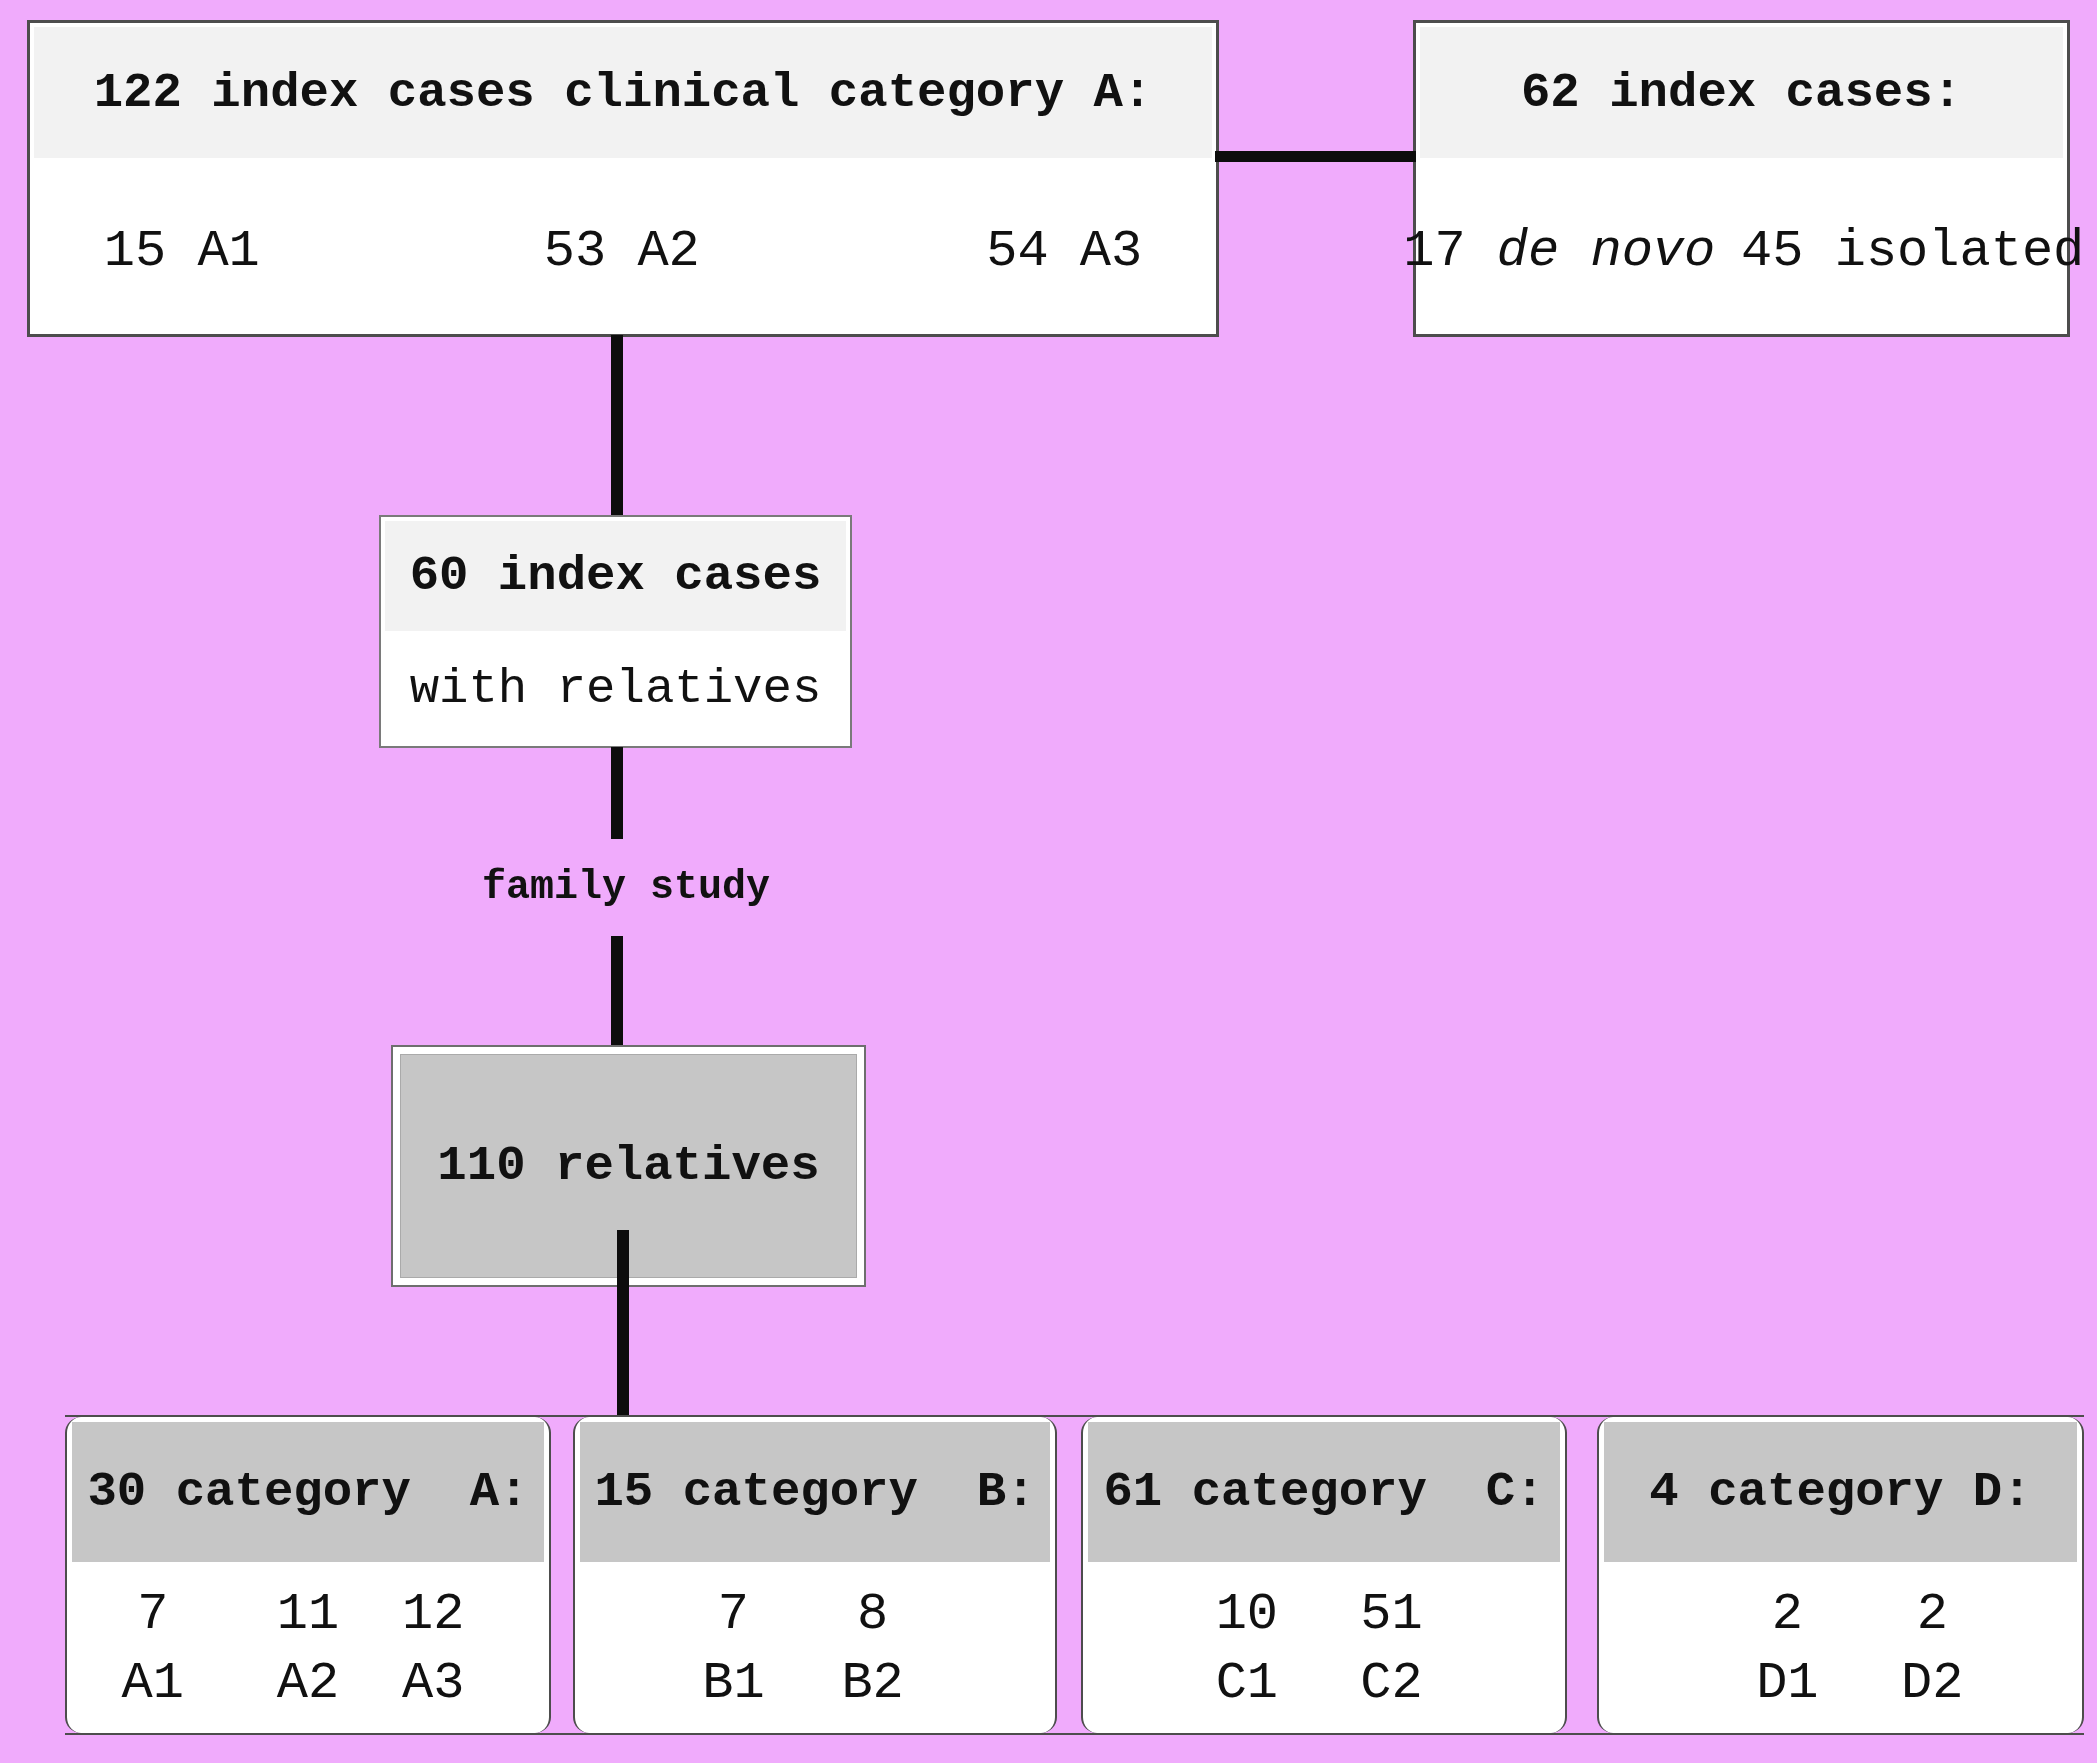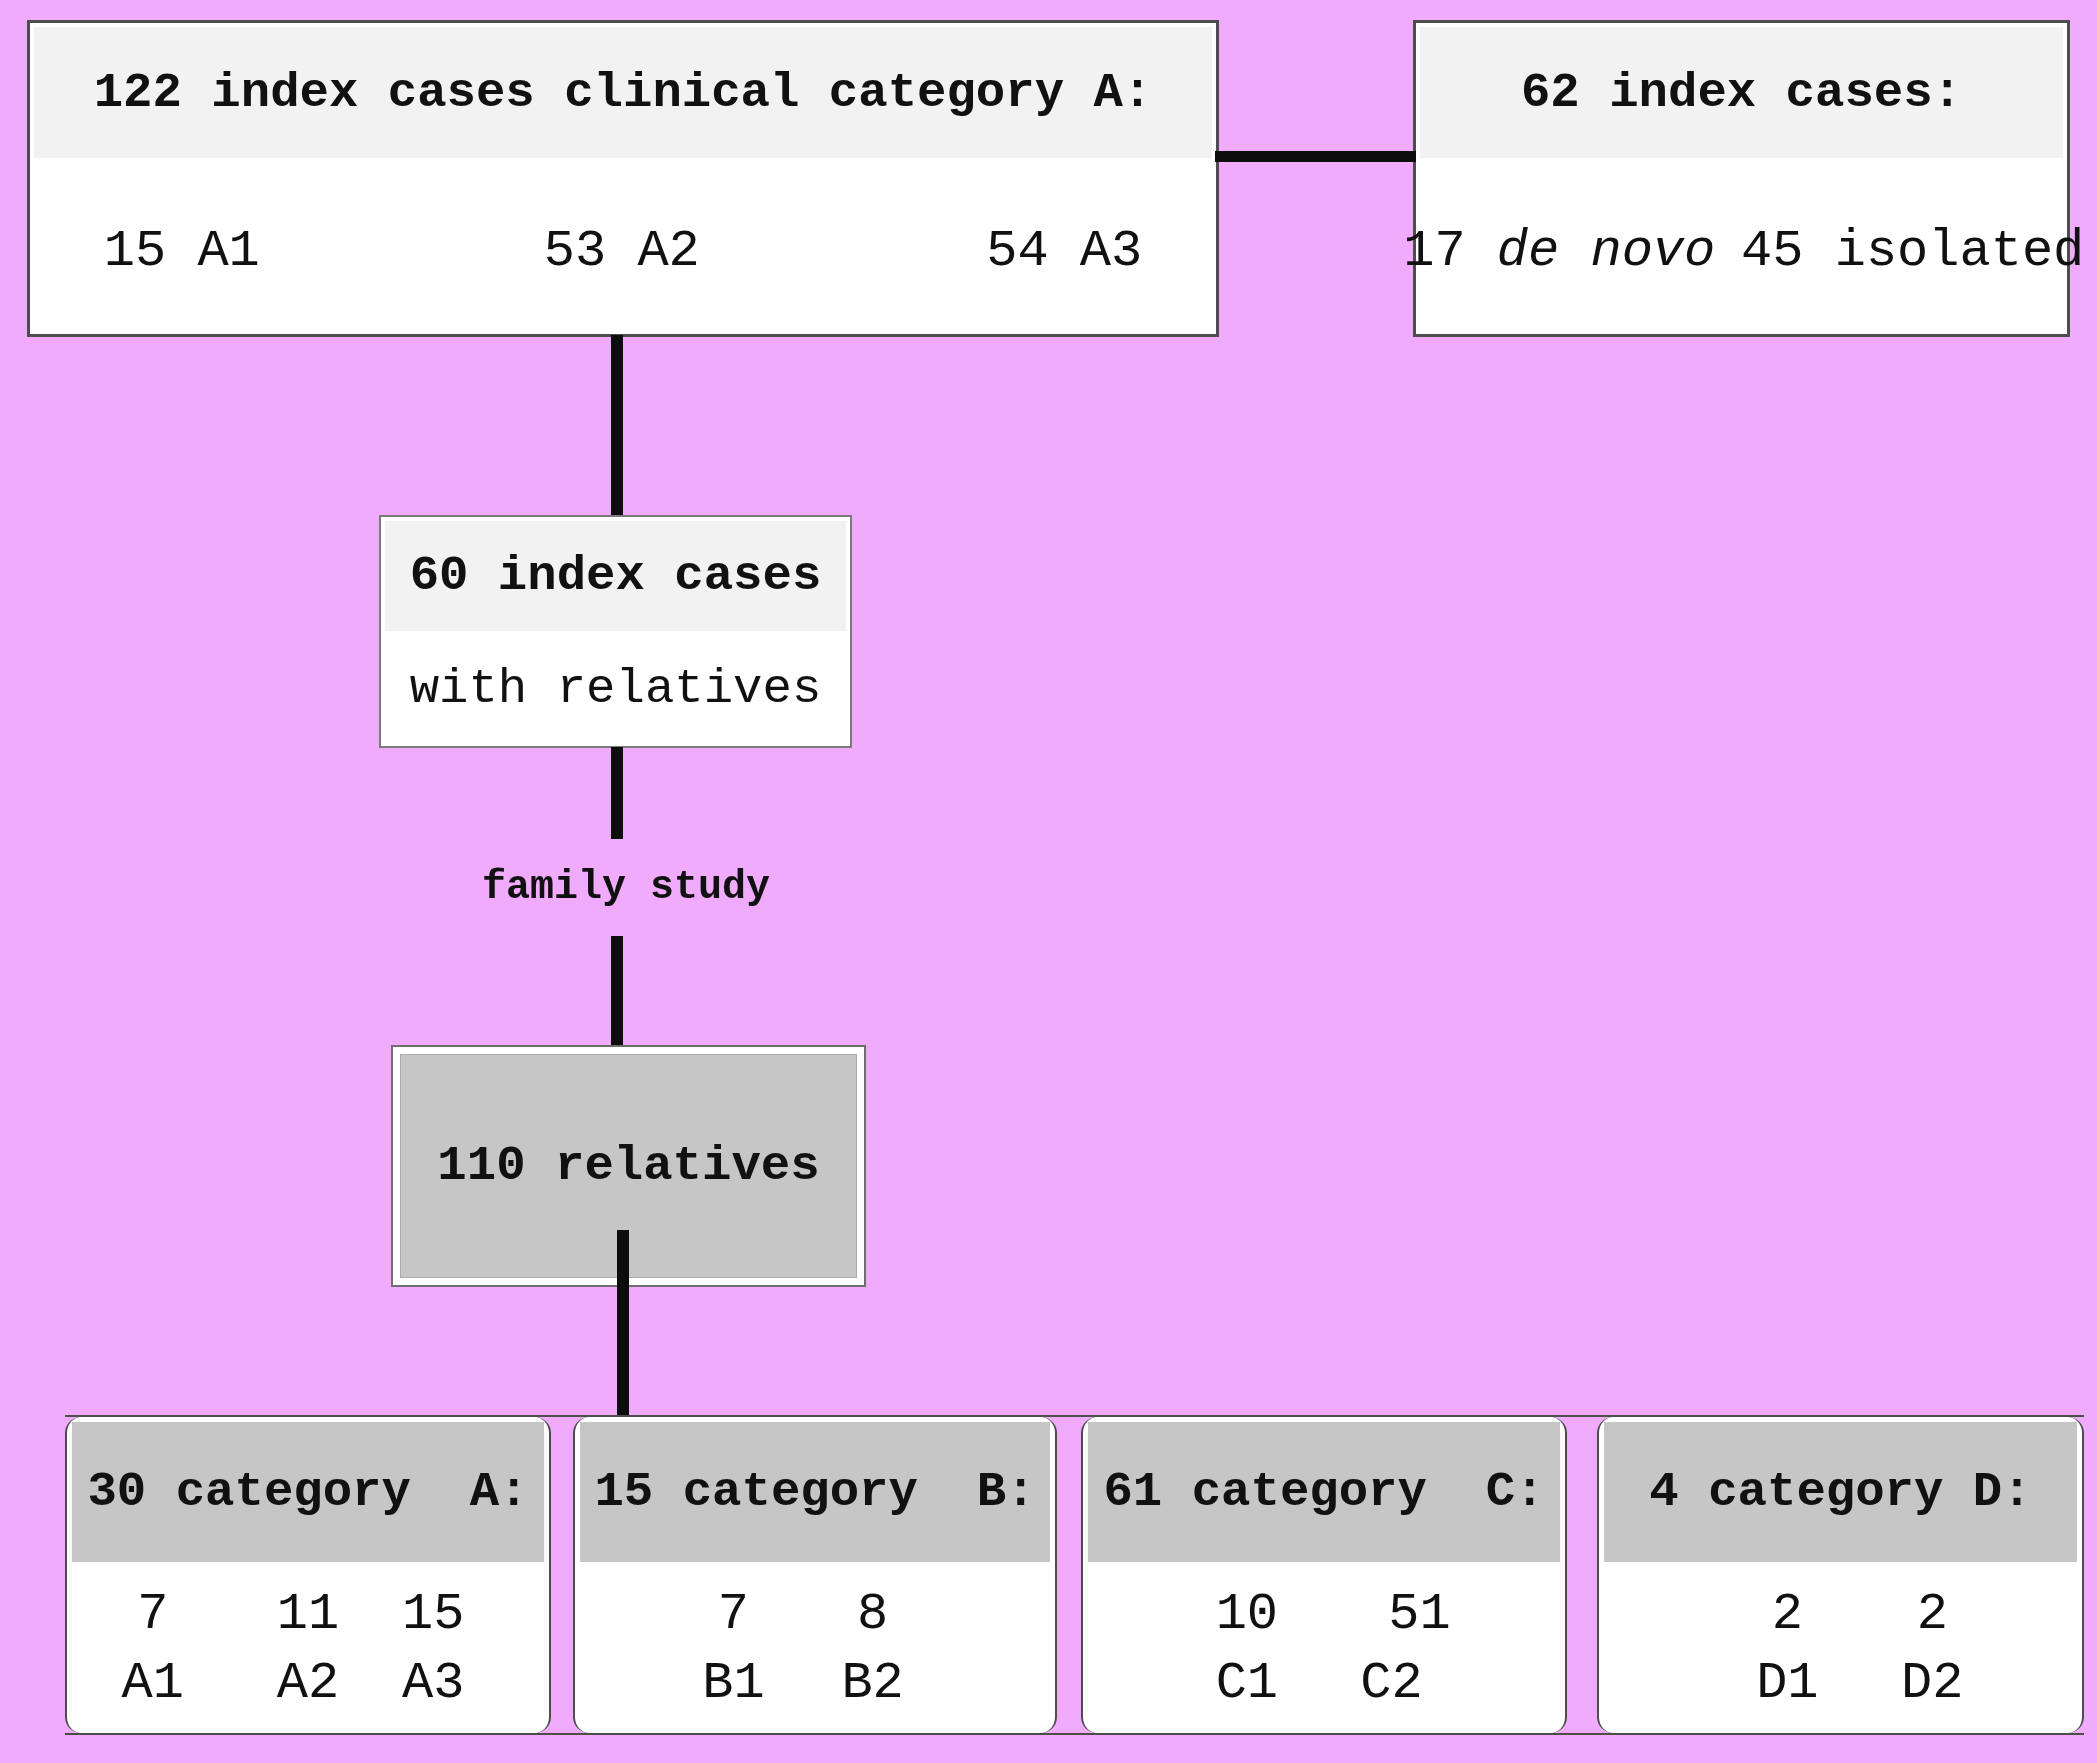--- a/index.html
+++ b/index.html
@@ -137,42 +137,42 @@
   <div class="vline" style="left:617px;top:1230px;height:186px;"></div>
 
   <div id="bottom-row">
 
     <div class="bbox" style="left:0;width:486px;">
       <div class="bband">
         <span class="band-title">30 category  A:</span>
       </div>
       <span class="col-num" style="left:17.8%;">7</span>
       <span class="col-num" style="left:50%;">11</span>
-      <span class="col-num" style="left:76%;">15</span>
+      <span class="col-num" style="left:76%;">12</span>
       <span class="col-label" style="left:17.8%;">A1</span>
       <span class="col-label" style="left:50%;">A2</span>
       <span class="col-label" style="left:76%;">A3</span>
     </div>
 
     <div class="bbox" style="left:508px;width:484px;">
       <div class="bband">
         <span class="band-title">15 category  B:</span>
       </div>
       <span class="col-num" style="left:33%;">7</span>
       <span class="col-num" style="left:62%;">8</span>
       <span class="col-label" style="left:33%;">B1</span>
       <span class="col-label" style="left:62%;">B2</span>
     </div>
 
     <div class="bbox" style="left:1016px;width:486px;">
       <div class="bband">
         <span class="band-title">61 category  C:</span>
       </div>
       <span class="col-num" style="left:34%;">10</span>
-      <span class="col-num" style="left:64%;margin-left:28px;">51</span>
+      <span class="col-num" style="left:64%;">51</span>
       <span class="col-label" style="left:34%;">C1</span>
       <span class="col-label" style="left:64%;">C2</span>
     </div>
 
     <div class="bbox" style="left:1532px;width:487px;">
       <div class="bband">
         <span class="band-title">4 category D:</span>
       </div>
       <span class="col-num" style="left:39%;">2</span>
       <span class="col-num" style="left:69%;">2</span>

